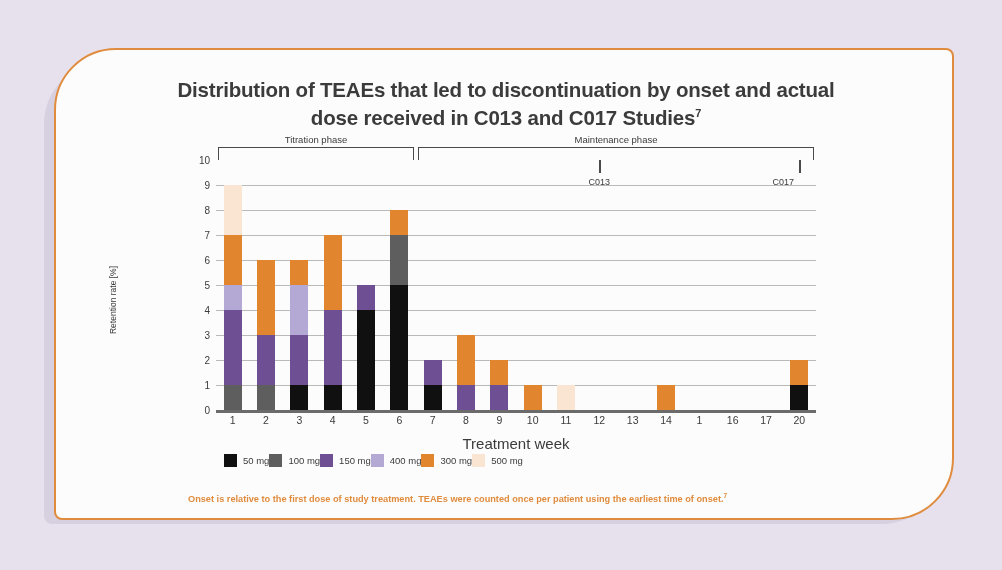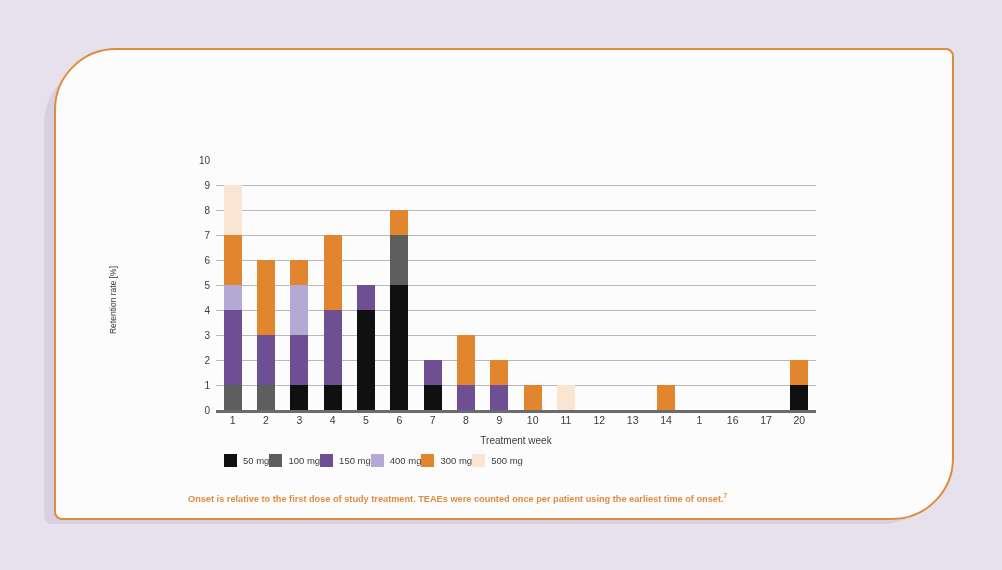--- a/index.html
+++ b/index.html
@@ -94,21 +94,21 @@
     font-size: 10.5px;
     color: #3b3b3b;
     text-align: center;
     transform: translateX(-50%);
   }
   .axis-title-x {
     position: absolute;
     left: 160px; top: 385px;
     width: 600px;
     text-align: center;
-    font-size: 10px;
+    font-size: 15px;
     color: #3b3b3b;
   }
 
   
   .phases { position: absolute; left: 160px; top: 60px; width: 600px; height: 50px; }
   .bracket {
     position: absolute;
     bottom: 0;
     height: 13px;
     border: 1.6px solid #4a4a4a;
@@ -162,20 +162,24 @@
 </style>
 </head>
 <body>
 
 <div id="root">
 
   <div class="card-shadow"></div>
 
   <div class="card">
 
+    <div class="title">
+      <span>Distribution of TEAEs that led to discontinuation by onset and actual</span><br>
+      <span>dose received in C013 and C017 Studies</span><sup>7</sup>
+    </div>
 
     <div class="plot-wrap">
 
       <div class="axis-title-y">Retention rate [%]</div>
 
       <div class="ylabels" id="ylabels">
           <div class="ylabel" style="top: 250px;">0</div>
           <div class="ylabel" style="top: 225px;">1</div>
           <div class="ylabel" style="top: 200px;">2</div>
           <div class="ylabel" style="top: 175px;">3</div>
@@ -282,20 +286,30 @@
           <div class="xlabel" style="left: 416.667px;">13</div>
           <div class="xlabel" style="left: 450px;">14</div>
           <div class="xlabel" style="left: 483.333px;">1</div>
           <div class="xlabel" style="left: 516.667px;">16</div>
           <div class="xlabel" style="left: 550px;">17</div>
           <div class="xlabel" style="left: 583.333px;">20</div>
         </div>
 
       <div class="axis-title-x">Treatment week</div>
 
+      <div class="phases" id="phases">
+          <div class="bracket" style="left: 2px; width: 196px;"></div>
+          <div class="phase-label" style="left: 100px;">Titration phase</div>
+          <div class="bracket" style="left: 202px; width: 396px;"></div>
+          <div class="phase-label" style="left: 400px;">Maintenance phase</div>
+          <div class="study-tick" style="left: 383.333px;"></div>
+          <div class="study-label" style="left: 383.333px;">C013</div>
+          <div class="study-tick" style="left: 583.333px;"></div>
+          <div class="study-label" style="left: 567.333px;">C017</div>
+        </div>
 
       <div class="legend" id="legend">
           <div class="legend-item">
             <span class="swatch" style="background: rgb(16, 16, 16);"></span>
             <span class="legend-text">50 mg</span>
           </div>
           <div class="legend-item">
             <span class="swatch" style="background: rgb(94, 94, 94);"></span>
             <span class="legend-text">100 mg</span>
           </div>

